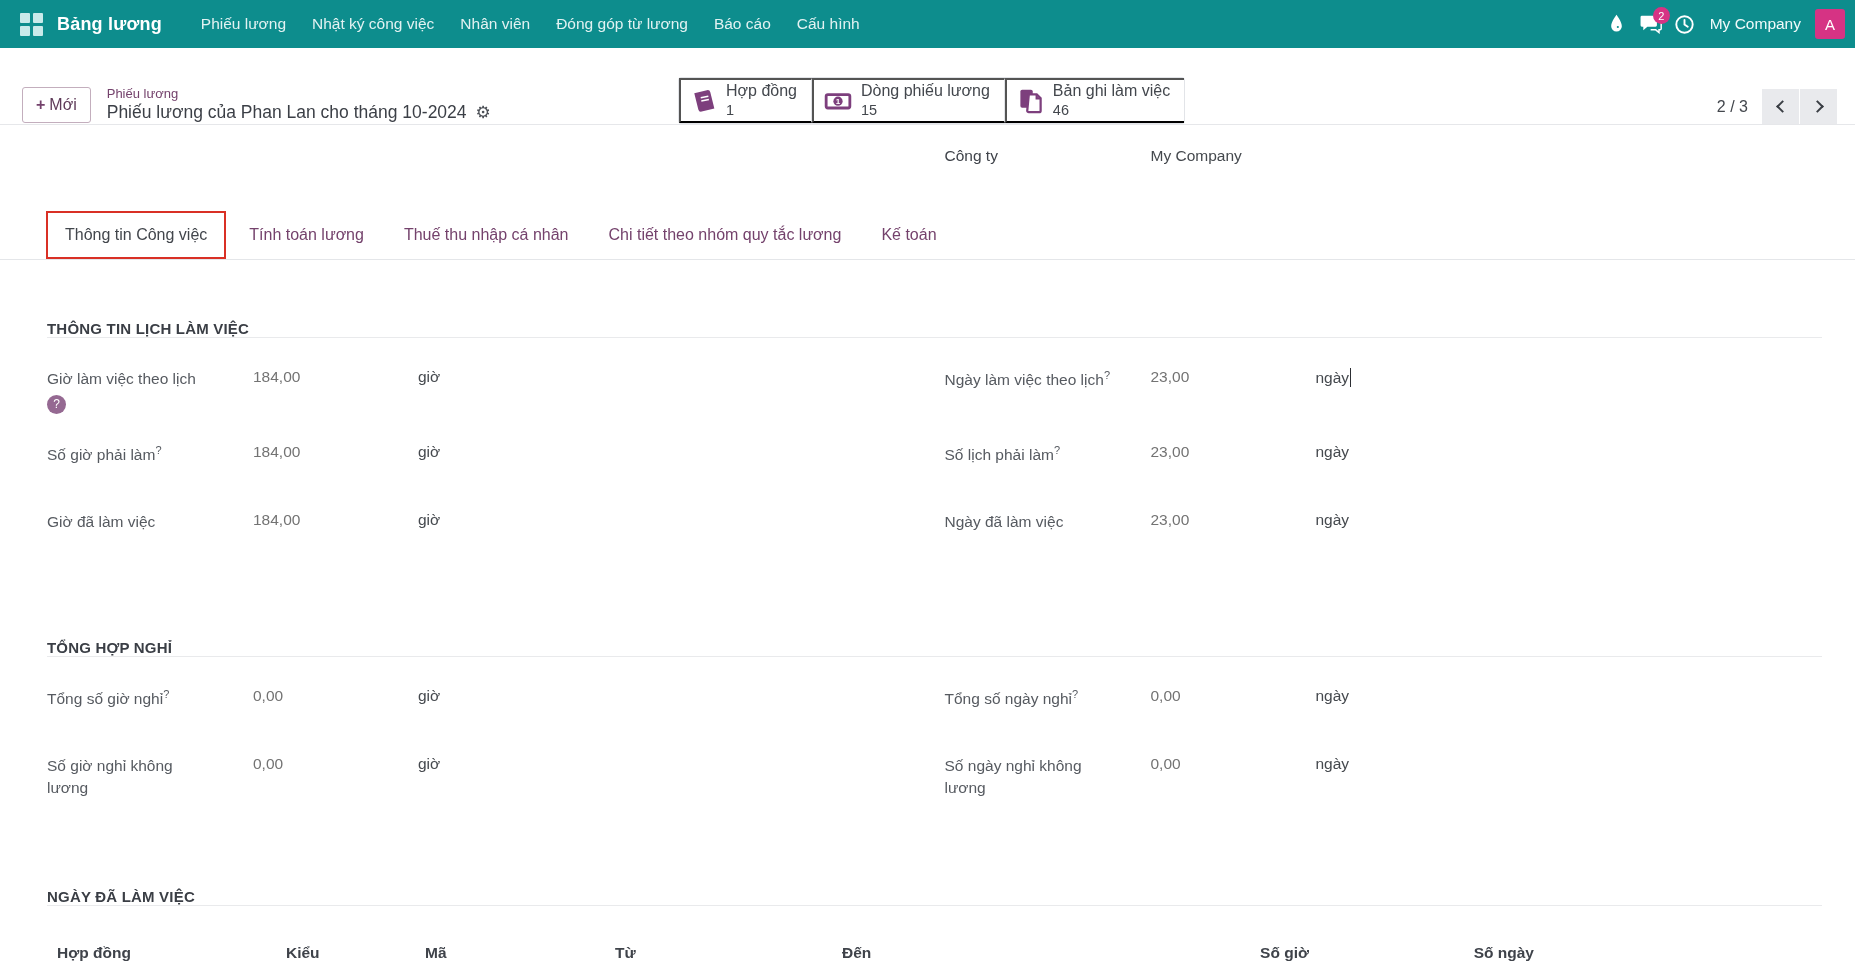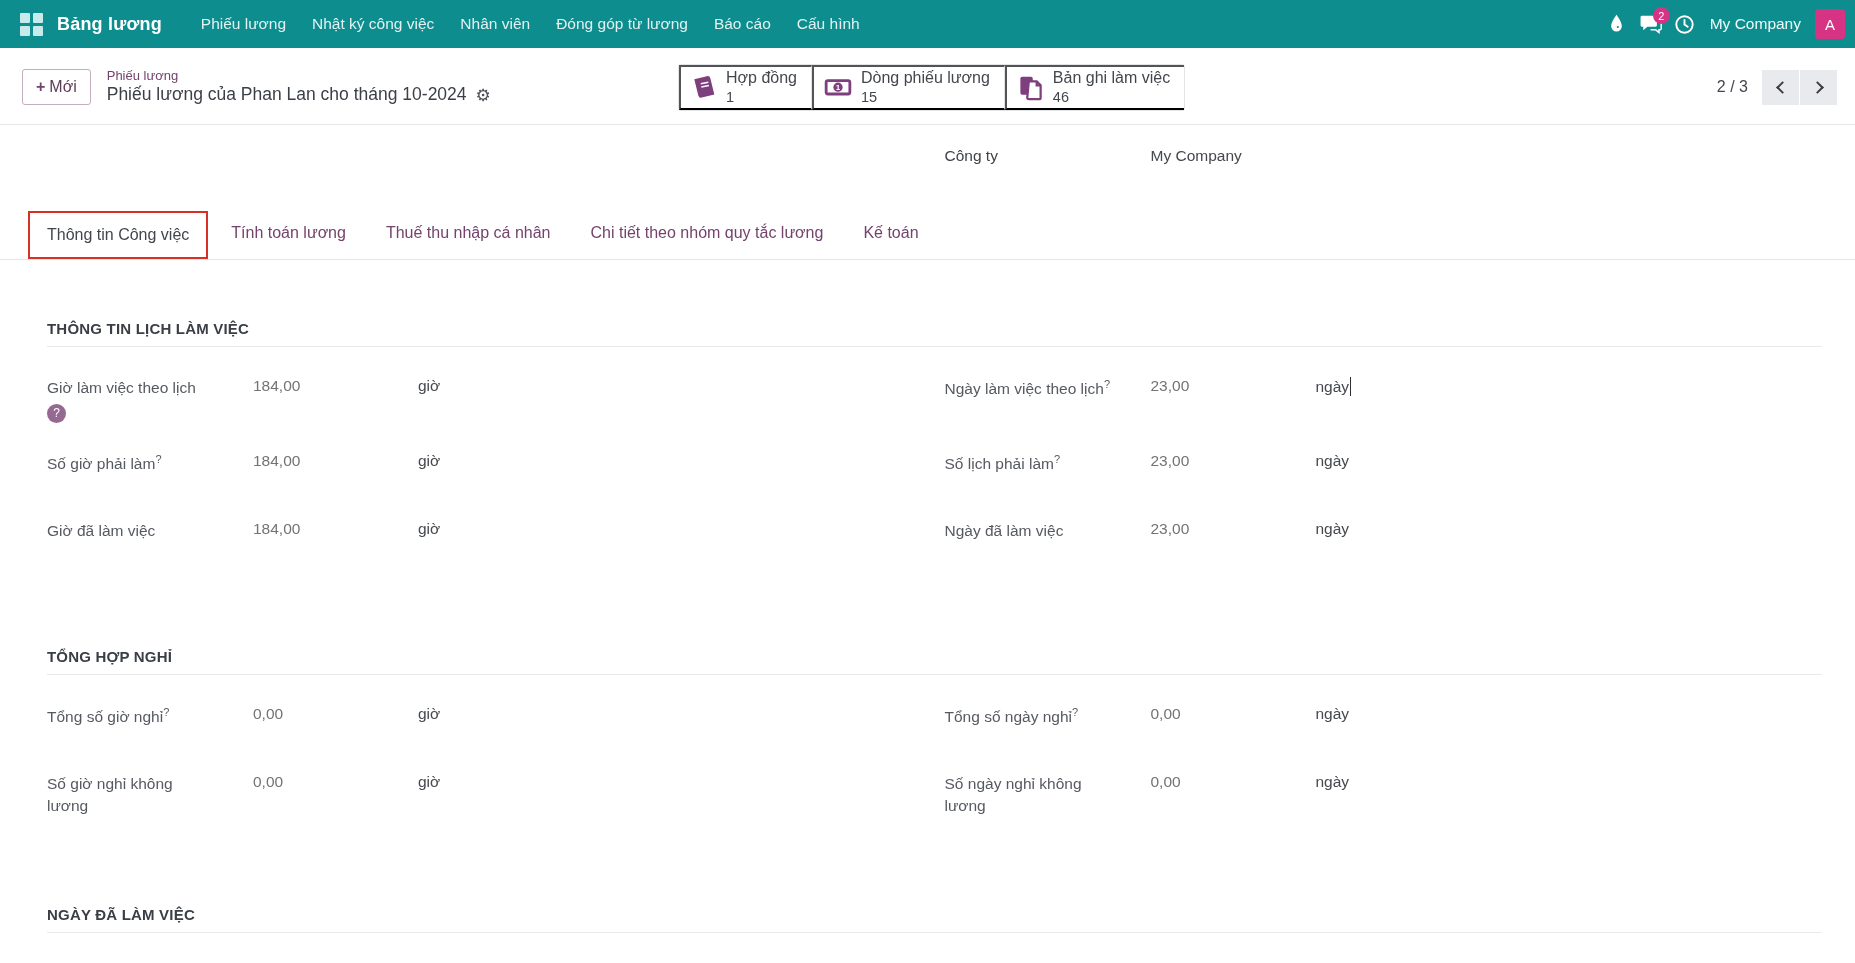--- a/index.html
+++ b/index.html
@@ -14,21 +14,21 @@
   .nav-item { color:#e2f2f2; font-size:15.5px; margin:0 13px; cursor:pointer; white-space:nowrap; }
   .nav-right { margin-left:auto; display:flex; align-items:center; }
   .nav-icon { width:34px; height:34px; display:flex; align-items:center; justify-content:center; position:relative; cursor:pointer; }
   .badge { position:absolute; top:0; right:-2px; background:#d63384; color:#fff; font-size:11px;
     min-width:17px; height:17px; border-radius:9px; display:flex; align-items:center; justify-content:center; padding:0 4px; }
   .company-name { color:#f0fafa; font-size:15.5px; margin:0 14px 0 8px; cursor:pointer; }
   .avatar { width:30px; height:30px; background:#d63384; border-radius:3px; color:#fff; font-size:15px;
     display:flex; align-items:center; justify-content:center; cursor:pointer; }
 
   
-  .control-panel { height:77px; display:flex; align-items:center; padding:2px 18px 0 22px; border-bottom:1px solid #e6e7ea; background:#fff; }
+  .control-panel { height:77px; display:flex; align-items:flex-end; padding:2px 18px 0 22px; border-bottom:1px solid #e6e7ea; background:#fff; }
   .cp-left { display:flex; align-items:center; flex:0 0 656px; }
   .btn-new { border:1px solid #c3aebd; background:#fff; color:#5e3a58; font-size:16px; padding:8px 13px;
     border-radius:3px; cursor:pointer; white-space:nowrap; font-family:inherit; }
   .btn-new .plus { color:#74426c; font-weight:bold; margin-right:4px; }
   .breadcrumb-box { margin-left:16px; line-height:1.25; }
   .breadcrumb { font-size:13px; color:#74426c; cursor:pointer; }
   .record-title { font-size:17.5px; color:#3b3f46; display:flex; align-items:center; }
   .gear { font-size:17px; color:#4b4f55; margin-left:9px; cursor:pointer; }
   .stat-buttons { display:flex; border:1px solid #e2e4e8; border-radius:3px; height:47px; background:#fff; }
   .stat-btn { display:flex; align-items:center; padding:4px 14px 4px 10px; cursor:pointer; border-right:1px solid #e2e4e8; background:#fff; font-family:inherit; }
@@ -46,28 +46,28 @@
   .chev.right { transform:rotate(-135deg); margin-right:3px; }
 
   
   .sheet { padding:0 33px 0 47px; }
   .company-row { display:grid; grid-template-columns:1fr 1fr; column-gap:20px; margin-top:22px; }
   .company-cell { display:grid; grid-template-columns:206px 1fr; grid-column:2; }
   .company-label { color:#3f434a; font-size:15.5px; }
   .company-value { color:#45494e; font-size:15.5px; }
 
   
-  .tabs { display:flex; align-items:flex-start; margin-top:46px; border-bottom:1px solid #e4e6e9;
-    margin-left:-47px; margin-right:-33px; padding-left:28px; }
+  .tabs { display:flex; align-items:center; margin-top:46px; border-bottom:1px solid #e4e6e9;
+    margin-left:-47px; margin-right:-33px; padding-left:46px; }
   .tab { padding:13px 17px; font-size:16px; color:#74426c; cursor:pointer; margin-right:6px; white-space:nowrap; }
   .tab.active { color:#42464c; border:2px solid #d93025; }
 
   
   .section-title { margin-top:60px; font-size:15px; font-weight:bold; color:#3a3e45; letter-spacing:.2px;
-    padding-bottom:9px; border-bottom:1px solid #e9eaec; }
+    border-bottom:1px solid #e9eaec; }
   .fields-grid { display:grid; grid-template-columns:1fr 1fr; column-gap:20px; margin-top:30px; }
   .field-row { display:grid; grid-template-columns:206px 165px 1fr; margin-bottom:28px; align-items:start; min-height:40px; }
   .f-label { width:170px; color:#565a60; line-height:1.45; }
   .f-label sup { font-size:11px; }
   .help-badge { display:inline-flex; width:19px; height:19px; border-radius:50%; background:#956992; color:#fff;
     font-size:12px; align-items:center; justify-content:center; margin-top:5px; }
   .f-value { color:#737373; cursor:text; }
   .f-unit  { color:#45494e; display:flex; align-items:center; }
   .caret { width:1px; height:19px; background:#2c2e33; display:inline-block; margin-left:1px; }
 

